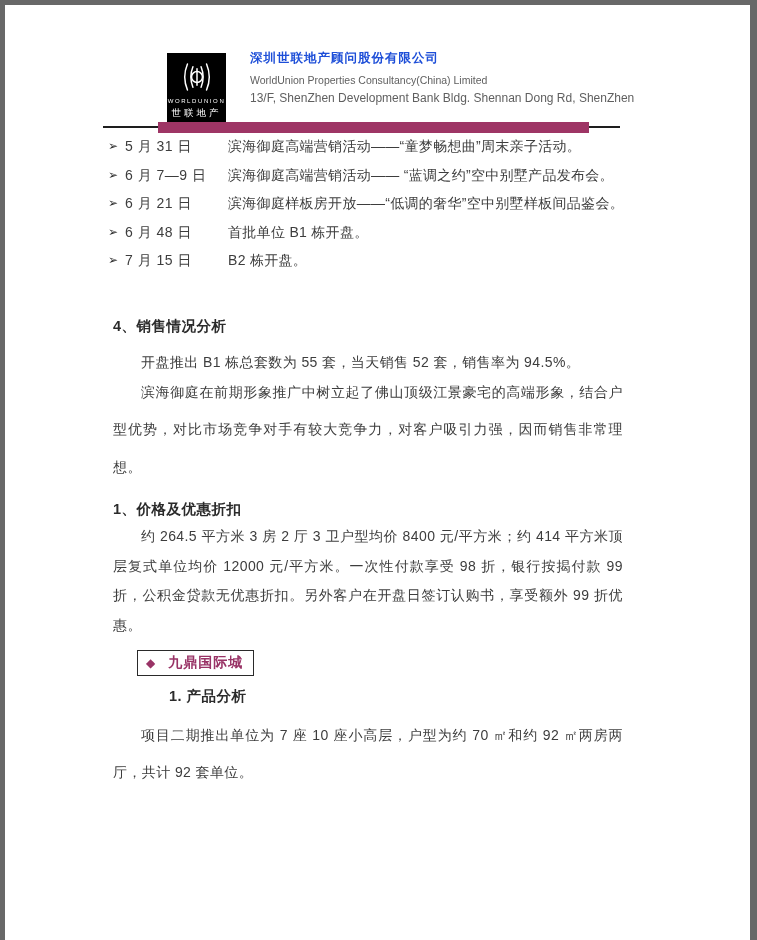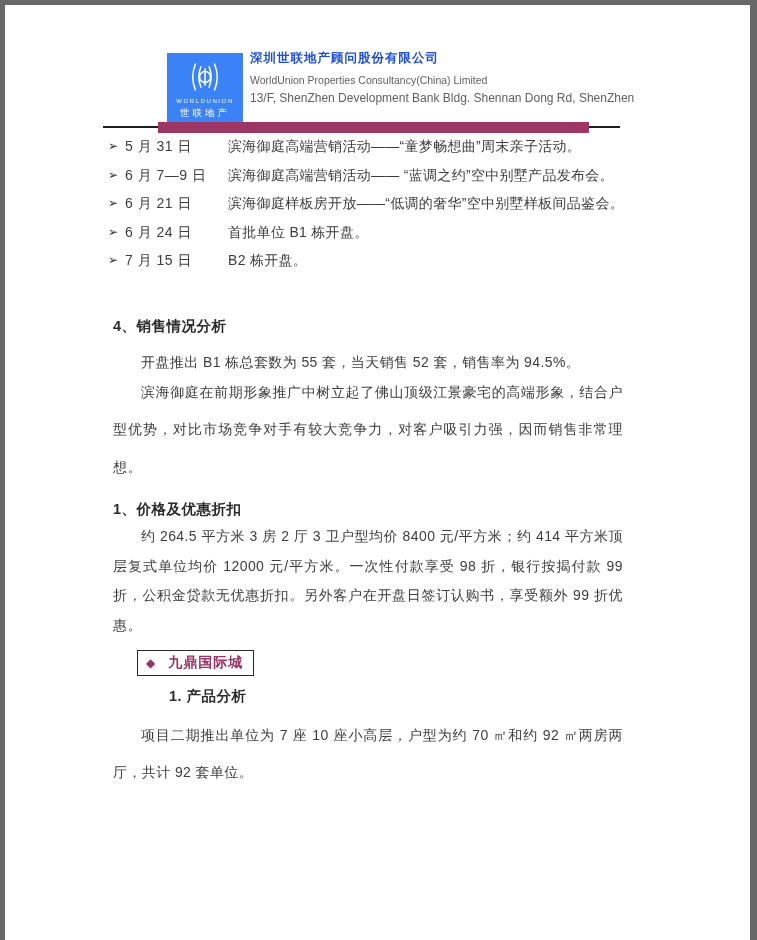--- a/index.html
+++ b/index.html
@@ -13,22 +13,22 @@
   .page {
     position:absolute; left:5px; top:5px;
     width:745px; height:935px;
     background:#ffffff;
     color:#3d3d3d;
   }
 
   
   .logo {
     position:absolute; left:162px; top:48px;
-    width:76px; height:74px;
-    background:#3b82f6;
+    width:59px; height:74px;
+    background:#000000;
     display:flex; flex-direction:column; align-items:center; justify-content:center;
     color:#fff;
   }
   .logo .emblem { margin-top:2px; }
   .logo .brand-en {
     font-size:6px; letter-spacing:1.6px; margin-top:2px; white-space:nowrap;
   }
   .logo .brand-cn {
     font-size:9.5px; letter-spacing:3px; margin-top:3px; white-space:nowrap;
   }
@@ -119,21 +119,21 @@
         <span class="date">6 月 7—9 日</span>
         <span class="desc">滨海御庭高端营销活动—— “蓝调之约”空中别墅产品发布会。</span>
       </div>
       <div class="event-row">
         <span class="bullet">➢</span>
         <span class="date">6 月 21 日</span>
         <span class="desc">滨海御庭样板房开放——“低调的奢华”空中别墅样板间品鉴会。</span>
       </div>
       <div class="event-row">
         <span class="bullet">➢</span>
-        <span class="date">6 月 24 日</span>
+        <span class="date">6 月 48 日</span>
         <span class="desc">首批单位 B1 栋开盘。</span>
       </div>
       <div class="event-row">
         <span class="bullet">➢</span>
         <span class="date">7 月 15 日</span>
         <span class="desc">B2 栋开盘。</span>
       </div>
     </div>
 
   <div class="h-num" style="top:312px;">4、销售情况分析</div>

